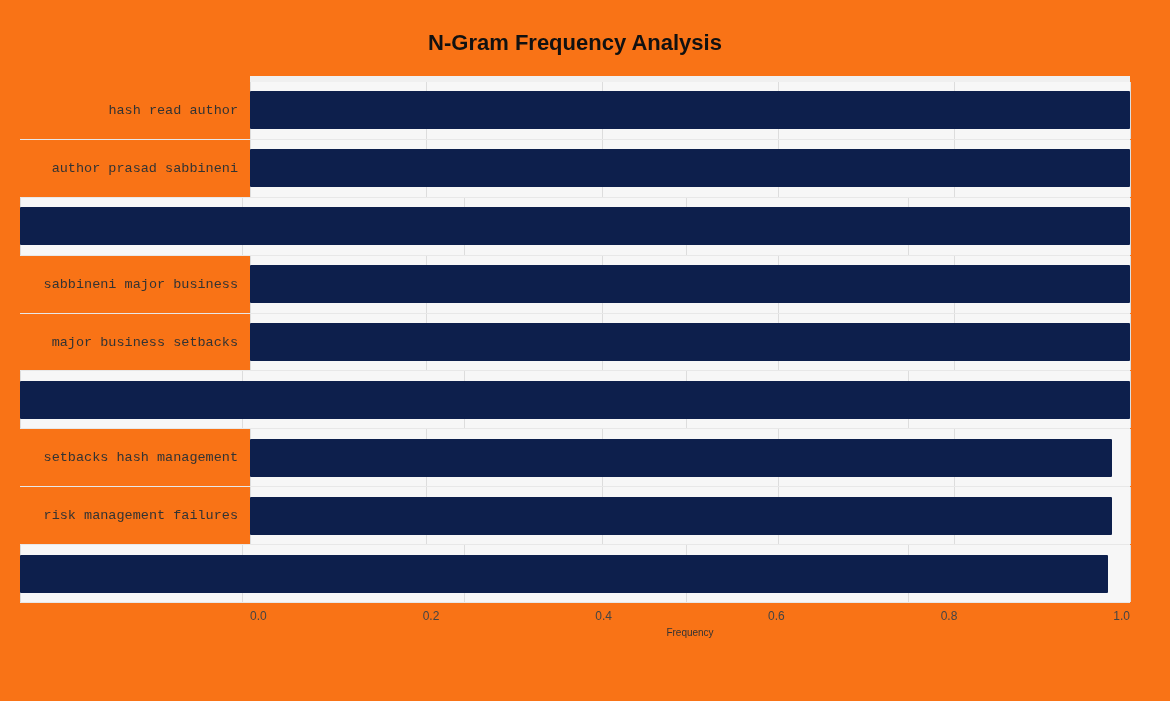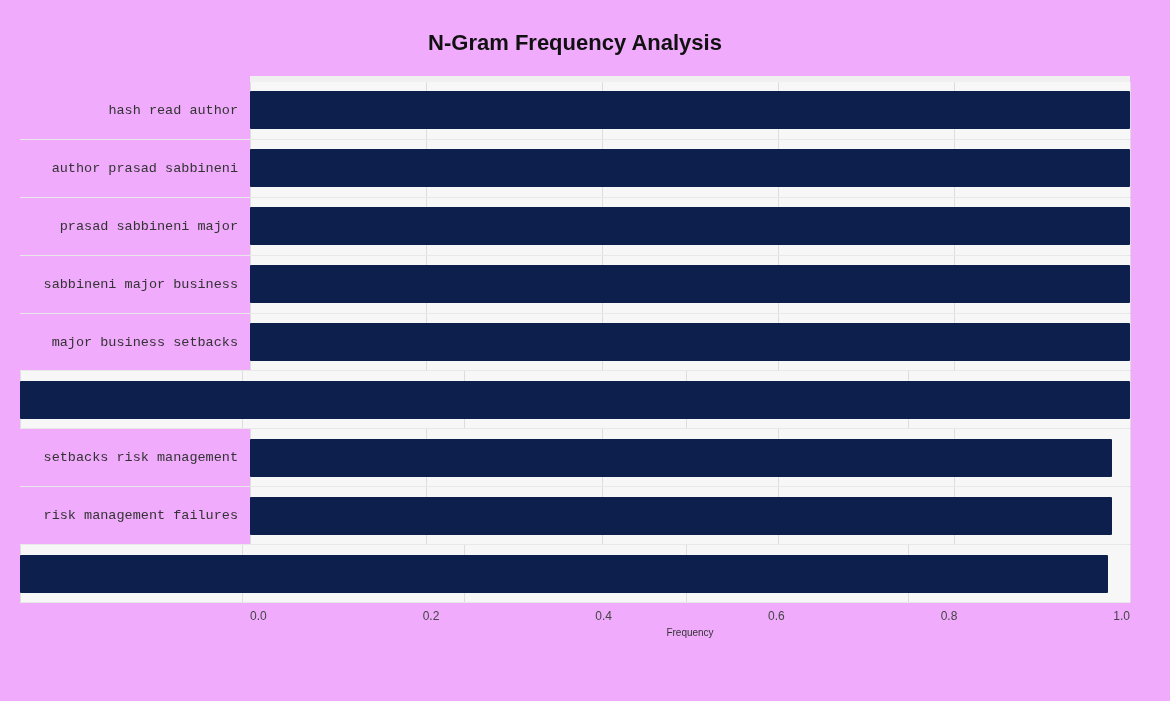--- a/index.html
+++ b/index.html
@@ -14,21 +14,21 @@
       background: #ffffff;
       font-family: Arial, sans-serif;
       display: flex;
       align-items: center;
       justify-content: center;
     }
 
     .chart-container {
       width: 1170px;
       height: 701px;
-      background: #f0abfc;
+      background: #f97316;
       padding: 20px 40px 60px 20px;
       position: relative;
     }
 
     .chart-title {
       text-align: center;
       font-size: 22px;
       font-weight: bold;
       color: #111111;
       margin-bottom: 20px;
@@ -145,21 +145,20 @@
           <div class="grid-line" style="left: 0%;"></div>
           <div class="grid-line" style="left: 20%;"></div>
           <div class="grid-line" style="left: 40%;"></div>
           <div class="grid-line" style="left: 60%;"></div>
           <div class="grid-line" style="left: 80%;"></div>
           <div class="grid-line" style="left: 100%;"></div>
           <div class="bar" style="width: 100%; background: rgb(13, 31, 76); position: relative; z-index: 1;"></div>
         </div>
       </div>
       <div class="bar-row">
-        <div class="bar-label">prasad sabbineni major</div>
         <div class="bar-wrapper">
           <div class="grid-line" style="left: 0%;"></div>
           <div class="grid-line" style="left: 20%;"></div>
           <div class="grid-line" style="left: 40%;"></div>
           <div class="grid-line" style="left: 60%;"></div>
           <div class="grid-line" style="left: 80%;"></div>
           <div class="grid-line" style="left: 100%;"></div>
           <div class="bar" style="width: 100%; background: rgb(13, 31, 76); position: relative; z-index: 1;"></div>
         </div>
       </div>
@@ -192,21 +191,21 @@
           <div class="grid-line" style="left: 0%;"></div>
           <div class="grid-line" style="left: 20%;"></div>
           <div class="grid-line" style="left: 40%;"></div>
           <div class="grid-line" style="left: 60%;"></div>
           <div class="grid-line" style="left: 80%;"></div>
           <div class="grid-line" style="left: 100%;"></div>
           <div class="bar" style="width: 100%; background: rgb(13, 31, 76); position: relative; z-index: 1;"></div>
         </div>
       </div>
       <div class="bar-row">
-        <div class="bar-label">setbacks risk management</div>
+        <div class="bar-label">setbacks hash management</div>
         <div class="bar-wrapper">
           <div class="grid-line" style="left: 0%;"></div>
           <div class="grid-line" style="left: 20%;"></div>
           <div class="grid-line" style="left: 40%;"></div>
           <div class="grid-line" style="left: 60%;"></div>
           <div class="grid-line" style="left: 80%;"></div>
           <div class="grid-line" style="left: 100%;"></div>
           <div class="bar" style="width: 98%; background: rgb(13, 31, 76); position: relative; z-index: 1;"></div>
         </div>
       </div>

